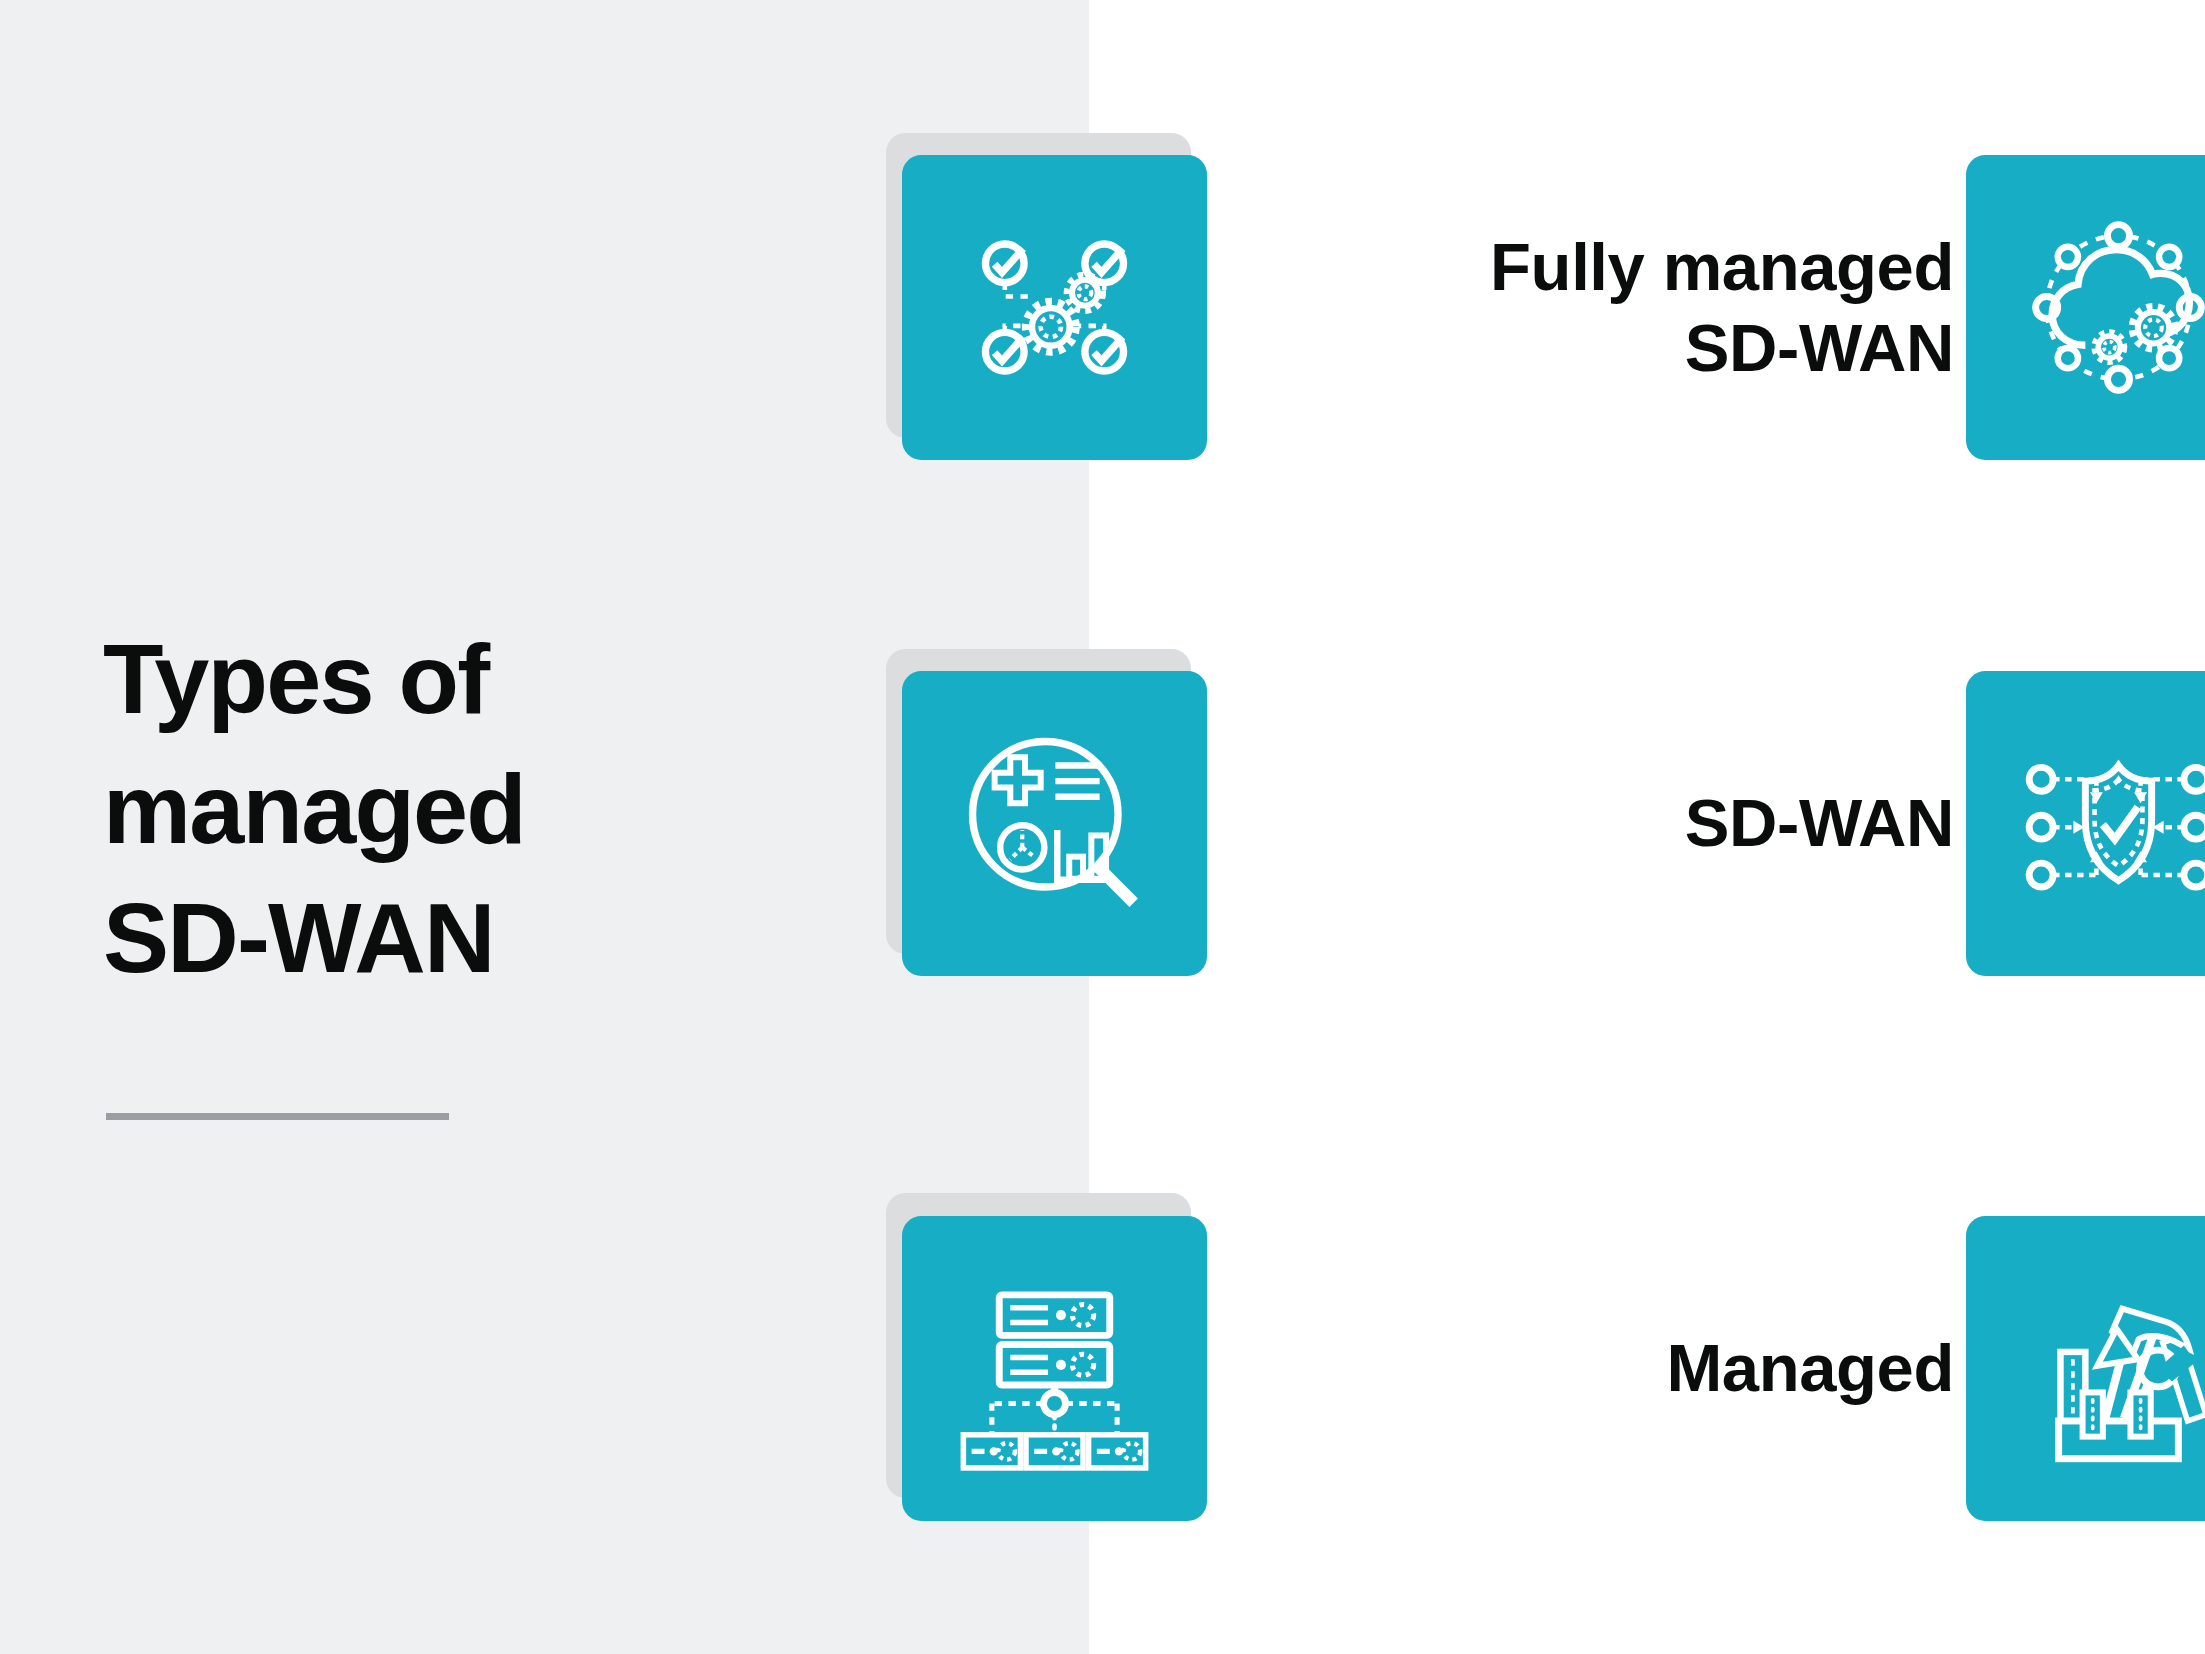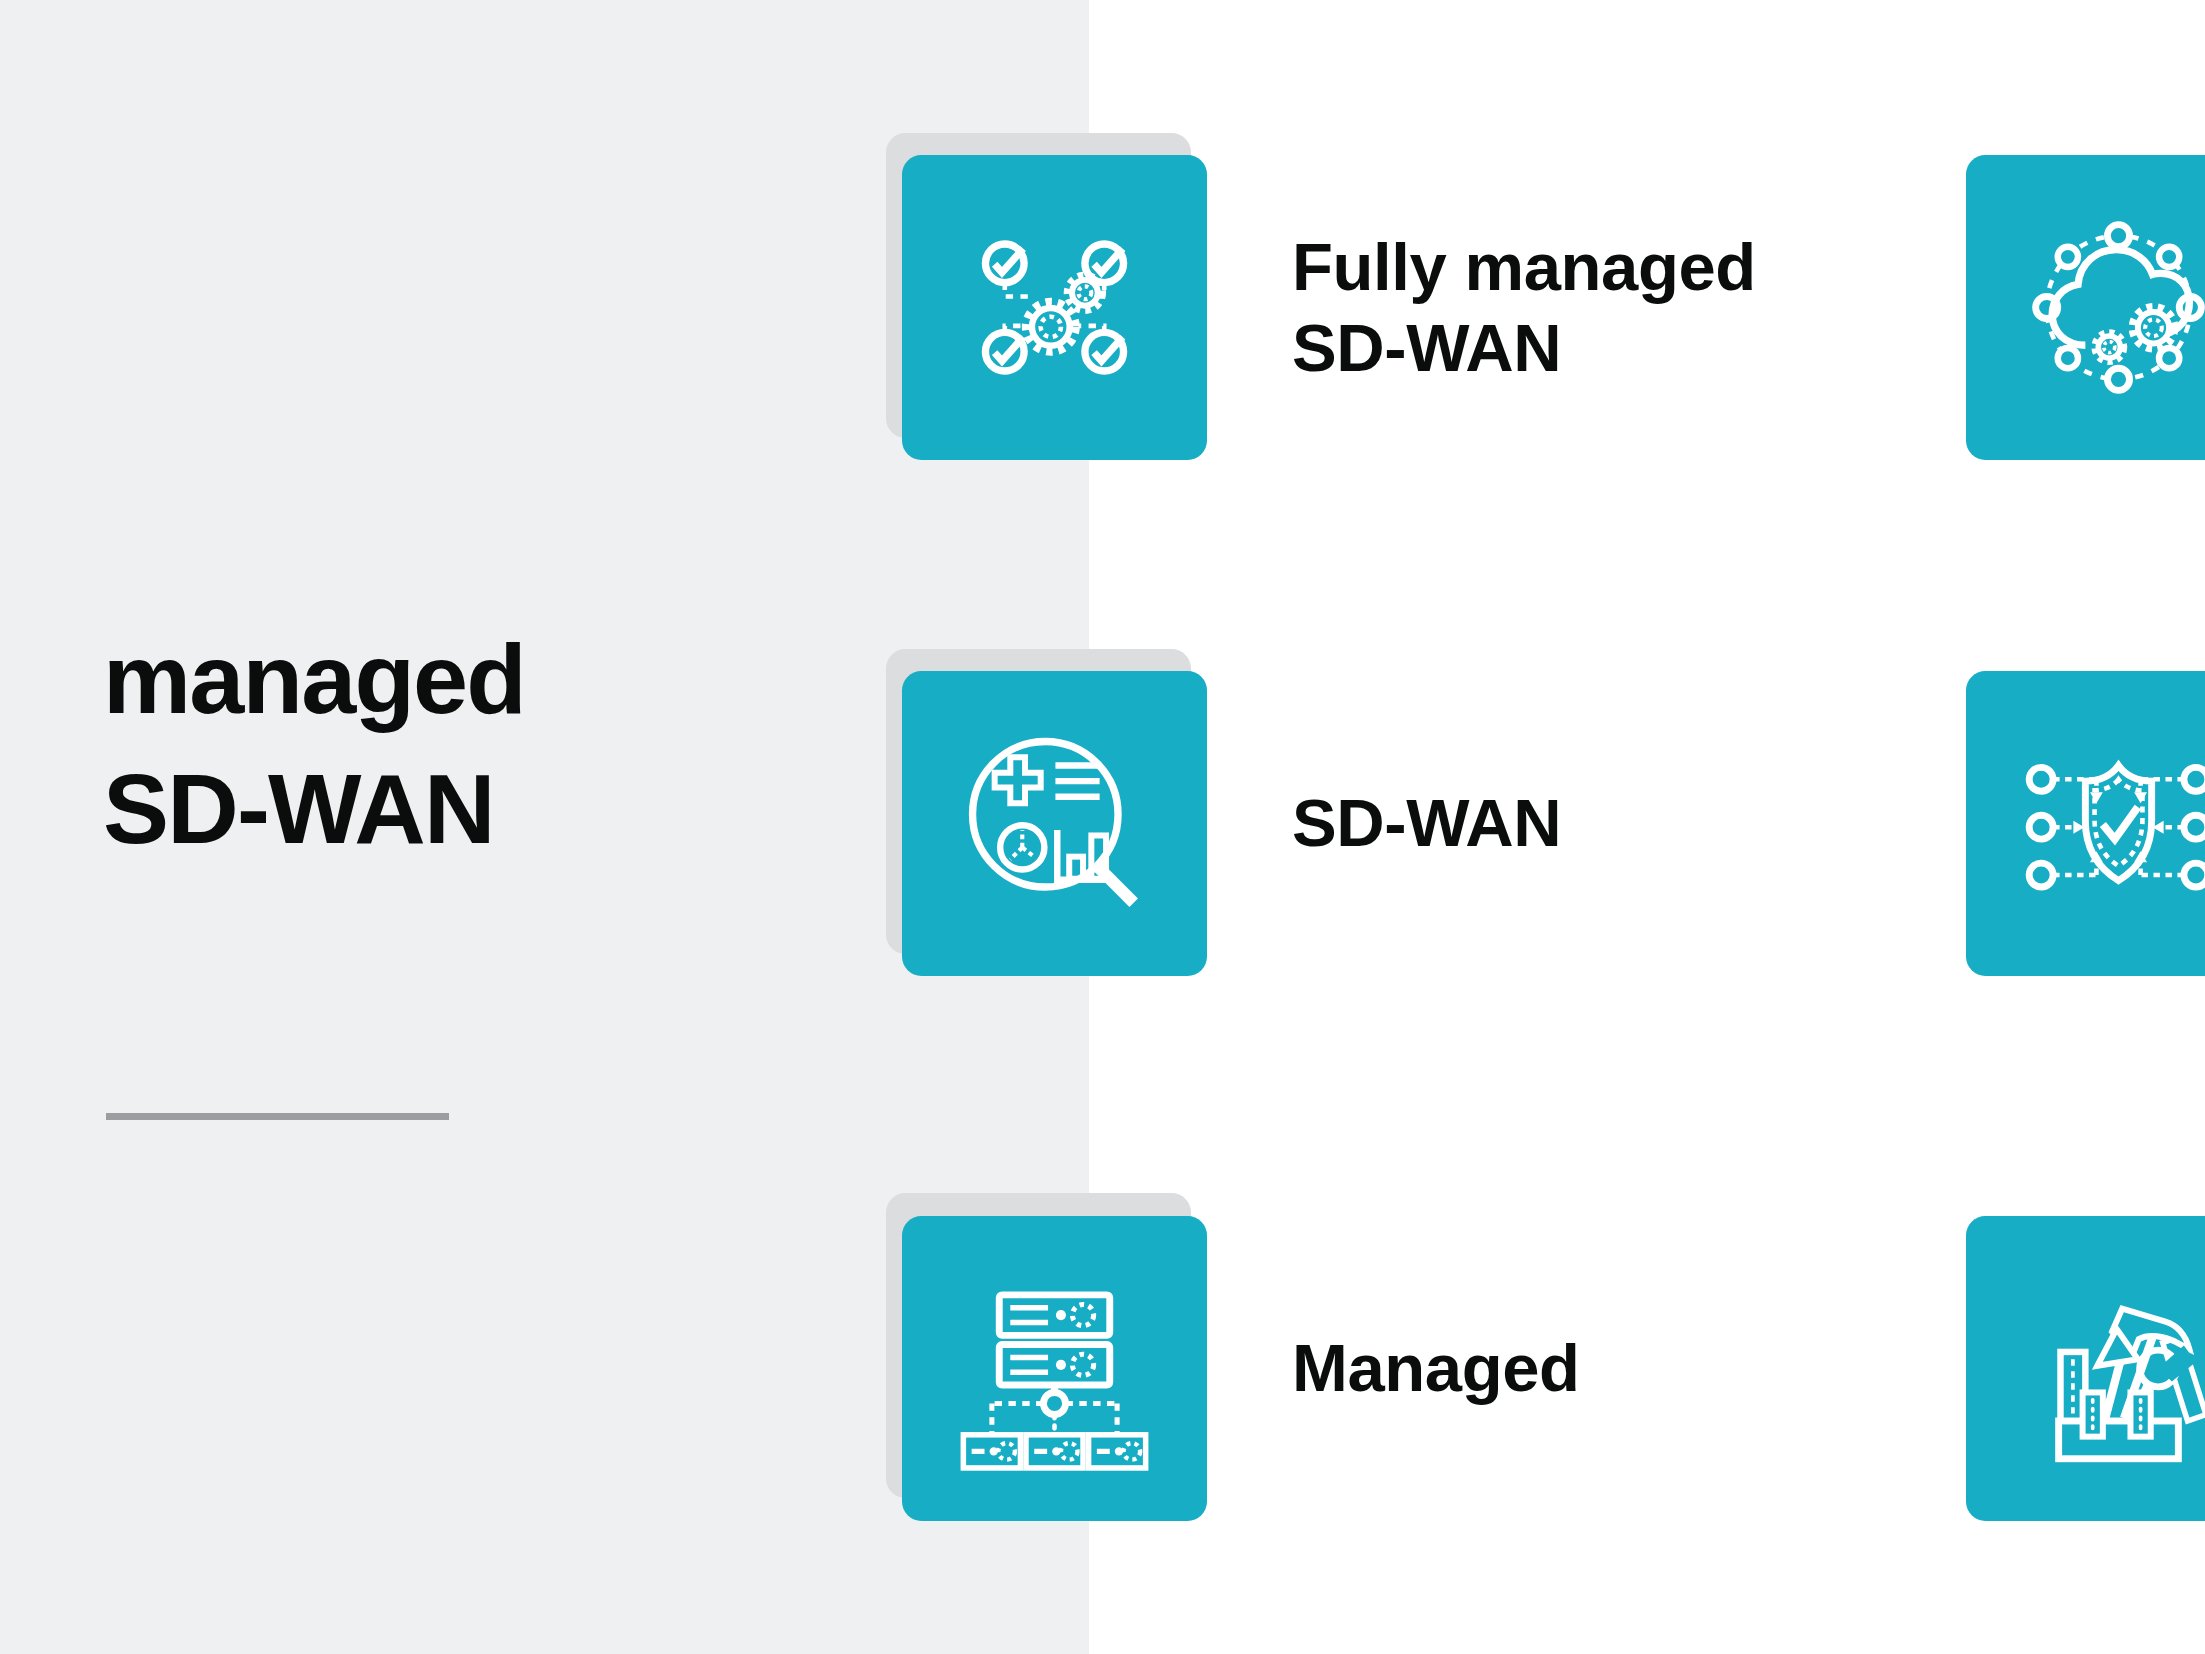--- a/index.html
+++ b/index.html
@@ -42,38 +42,39 @@
     background:var(--teal);border-radius:19.4px;
     display:flex;align-items:center;justify-content:center;
   }
   .icon{width:221px;height:221px;display:block;}
   .label{
     position:absolute;height:305px;
     display:flex;flex-direction:column;justify-content:center;
     font-weight:bold;font-size:67px;line-height:1.2;
     letter-spacing:-0.4px;color:var(--ink);
   }
-  .label div{white-space:nowrap;}
+  .label div{white-space:nowrap;text-align:right;}
   .col-l-card{left:902px;}
   .col-l-shadow{left:886px;}
   .col-r-card{left:1966px;}
   .col-l-label{left:1292px;width:662px;}
   .row0{top:155px;}
   .row0s{top:133px;}
   .row1{top:671px;}
   .row1s{top:649px;}
   .row2{top:1216px;}
   .row2s{top:1193px;}
 </style>
 </head>
 <body>
 
 <div class="panel"></div>
 
 <div class="title">
+  <div>Types of</div>
   <div>managed</div>
   <div>SD-WAN</div>
 </div>
 <div class="rule"></div>
 
 <div class="card-shadow col-l-shadow row0s"></div>
 <div class="card col-l-card row0">
   <svg class="icon" viewBox="0 0 240 240">
     <g fill="none" stroke="#ffffff">
       <path stroke-width="5" stroke-dasharray="8 8" d="M66,93 V108 H97"></path>

